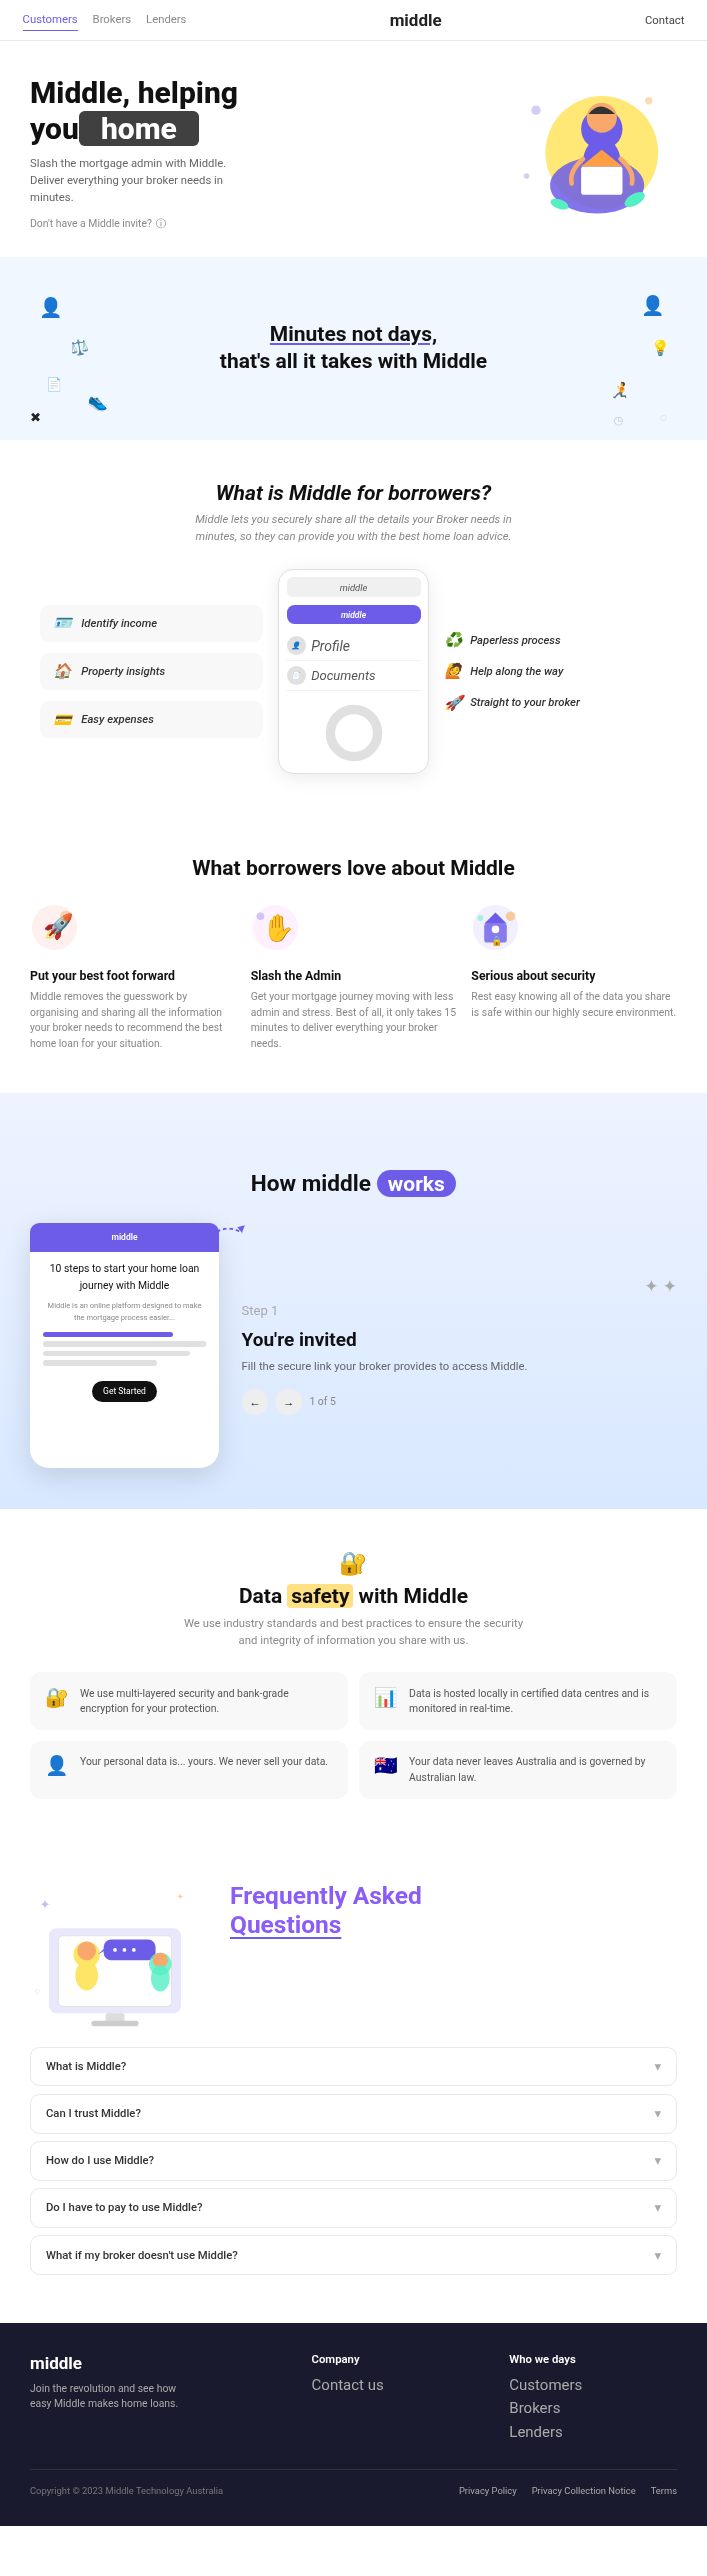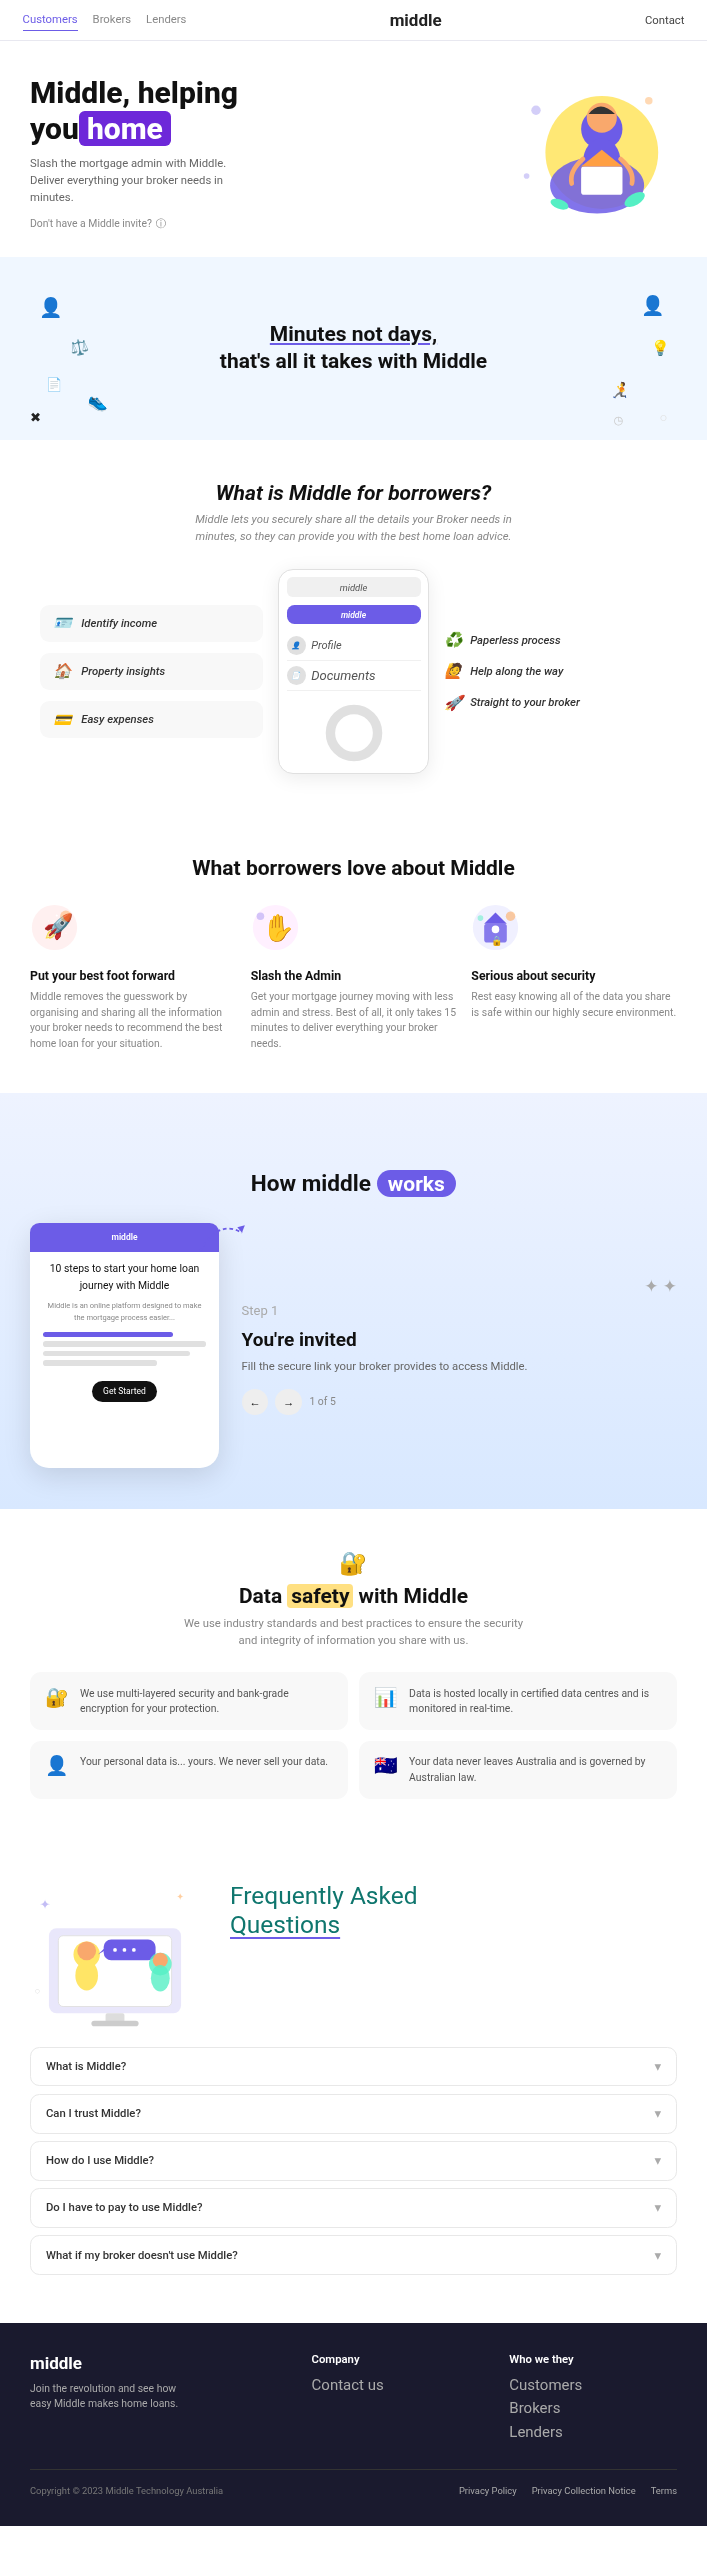--- a/index.html
+++ b/index.html
@@ -10,21 +10,21 @@
     .nav-tabs { display: flex; gap: 15px; }
     .nav-tab { font-size: 11.3px; color: #888; cursor: pointer; padding: 3.8px 0; text-decoration: none; }
     .nav-tab.active { color: #6c5ce7; border-bottom: 1.9px solid #6c5ce7; }
     .logo { font-size: 17px; font-weight: 700; color: #222; }
     .nav-contact { font-size: 11.3px; color: #444; cursor: pointer; }
 
     
     .hero { padding: 34px 30px 26.4px; display: flex; align-items: center; justify-content: space-between; min-height: 189px; }
     .hero-text { flex: 1; }
     .hero-title { font-size: 30px; font-weight: 800; line-height: 1.2; color: #111; margin-bottom: 9.4px; }
-    .hero-title .highlight { background: #6d28d9; color: #fff; border-radius: 5.7px; padding: 0 8px; }
+    .hero-title .highlight { background: #404040; color: #fff; border-radius: 5.7px; padding: 0 22px; }
     .hero-subtitle { font-size: 11.3px; color: #666; line-height: 1.5; margin-bottom: 9.4px; max-width: 226px; }
     .hero-invite { font-size: 10.4px; color: #888; display: flex; align-items: center; gap: 3.8px; }
     .hero-illus { width: 189px; height: 151px; display: flex; align-items: center; justify-content: center; }
     .hero-illus svg { width: 170px; height: 141px; }
 
     
     .marquee-section { background: #f0f4ff; padding: 30px 22.6px; text-align: center; position: relative; }
     .marquee-title { font-size: 21px; font-weight: 700; color: #111; line-height: 1.3; }
     .marquee-title span { position: relative; }
     .marquee-title .underline { text-decoration: underline; text-decoration-color: #6c5ce7; }
@@ -77,21 +77,21 @@
     .safety-title { font-size: 21px; font-weight: 700; color: #111; margin-bottom: 7.5px; }
     .safety-title .safety-highlight { background: #ffe082; border-radius: 3.8px; padding: 0 3.8px; }
     .safety-grid { display: grid; grid-template-columns: 1fr 1fr; gap: 11.3px; }
     .safety-card { background: #f8f8f8; border-radius: 11.3px; padding: 13.2px 15px; text-align: left; display: flex; gap: 11.3px; align-items: flex-start; }
     .safety-card-icon { font-size: 19px; }
     .safety-card-text { font-size: 10.4px; color: #555; line-height: 1.5; }
 
     
     .faq-section { padding: 41px 30px; }
     .faq-header { display: flex; gap: 30px; align-items: flex-start; }
-    .faq-title { font-size: 24.5px; font-weight: 400; color: #0f766e; margin-bottom: 19px; line-height: 1.2; }
+    .faq-title { font-size: 24.5px; font-weight: 700; color: #8b5cf6; margin-bottom: 19px; line-height: 1.2; }
     .faq-title .faq-highlight { text-decoration: underline; text-decoration-color: #6c5ce7; text-underline-offset: 3.8px; }
     .faq-illus { width: 170px; height: 151px; display: flex; align-items: center; justify-content: center; }
     .faq-items { flex: 1; }
     .faq-item { border: 0.9px solid #e8e8e8; border-radius: 9.4px; padding: 11.3px 15px; margin-bottom: 7.5px; display: flex; justify-content: space-between; align-items: center; cursor: pointer; }
     .faq-question { font-size: 11.3px; font-weight: 500; color: #333; }
     .faq-chevron { font-size: 13.2px; color: #aaa; }
 
     
     footer { background: #1a1a2e; color: #ccc; padding: 30px; }
     .footer-top { display: flex; gap: 30px; margin-bottom: 22.6px; }
@@ -214,21 +214,21 @@
       </div>
     </div>
 
     <div class="phone-mockup">
       <div style="background:#f0f0f0;border-radius:5.7px;padding:4.7px 7.5px;margin-bottom:7.5px;font-size:9.4px;color:#555;text-align:center;">middle</div>
       <div style="background:#6c5ce7;border-radius:7.5px;padding:4.7px 7.5px;margin-bottom:7.5px;">
         <div style="color:#fff;font-size:8.5px;font-weight:600;">middle</div>
       </div>
       <div class="phone-row">
         <div class="phone-avatar">👤</div>
-        <div style="font-size:11px;">Profile</div>
+        <div style="font-size:14px;">Profile</div>
       </div>
       <div class="phone-row">
         <div class="phone-avatar">📄</div>
         <div style="font-size:13px;">Documents</div>
       </div>
 
       <div class="donut-wrap">
         <svg width="66" height="66" viewBox="0 0 70 70">
           <circle cx="35" cy="35" r="25" fill="none" stroke="#e0e0e0" stroke-width="10"></circle>
           <circle cx="35" cy="35" r="25" fill="none" stroke="#6c5ce7" stroke-width="10" stroke-dasharray="60 97" stroke-dashoffset="0" class="donut"></circle>
@@ -448,21 +448,21 @@
   <div class="footer-top">
     <div class="footer-brand">
       <div class="footer-logo">middle</div>
       <p class="footer-tagline">Join the revolution and see how easy Middle makes home loans.</p>
     </div>
     <div class="footer-col">
       <div class="footer-col-title">Company</div>
       <a class="footer-link">Contact us</a>
     </div>
     <div class="footer-col">
-      <div class="footer-col-title">Who we they</div>
+      <div class="footer-col-title">Who we days</div>
       <a class="footer-link">Customers</a>
       <a class="footer-link">Brokers</a>
       <a class="footer-link">Lenders</a>
     </div>
   </div>
 
   <div class="footer-bottom">
     <span class="footer-copyright">Copyright © 2023 Middle Technology Australia</span>
     <div class="footer-legal">
       <a class="footer-legal-link">Privacy Policy</a>

